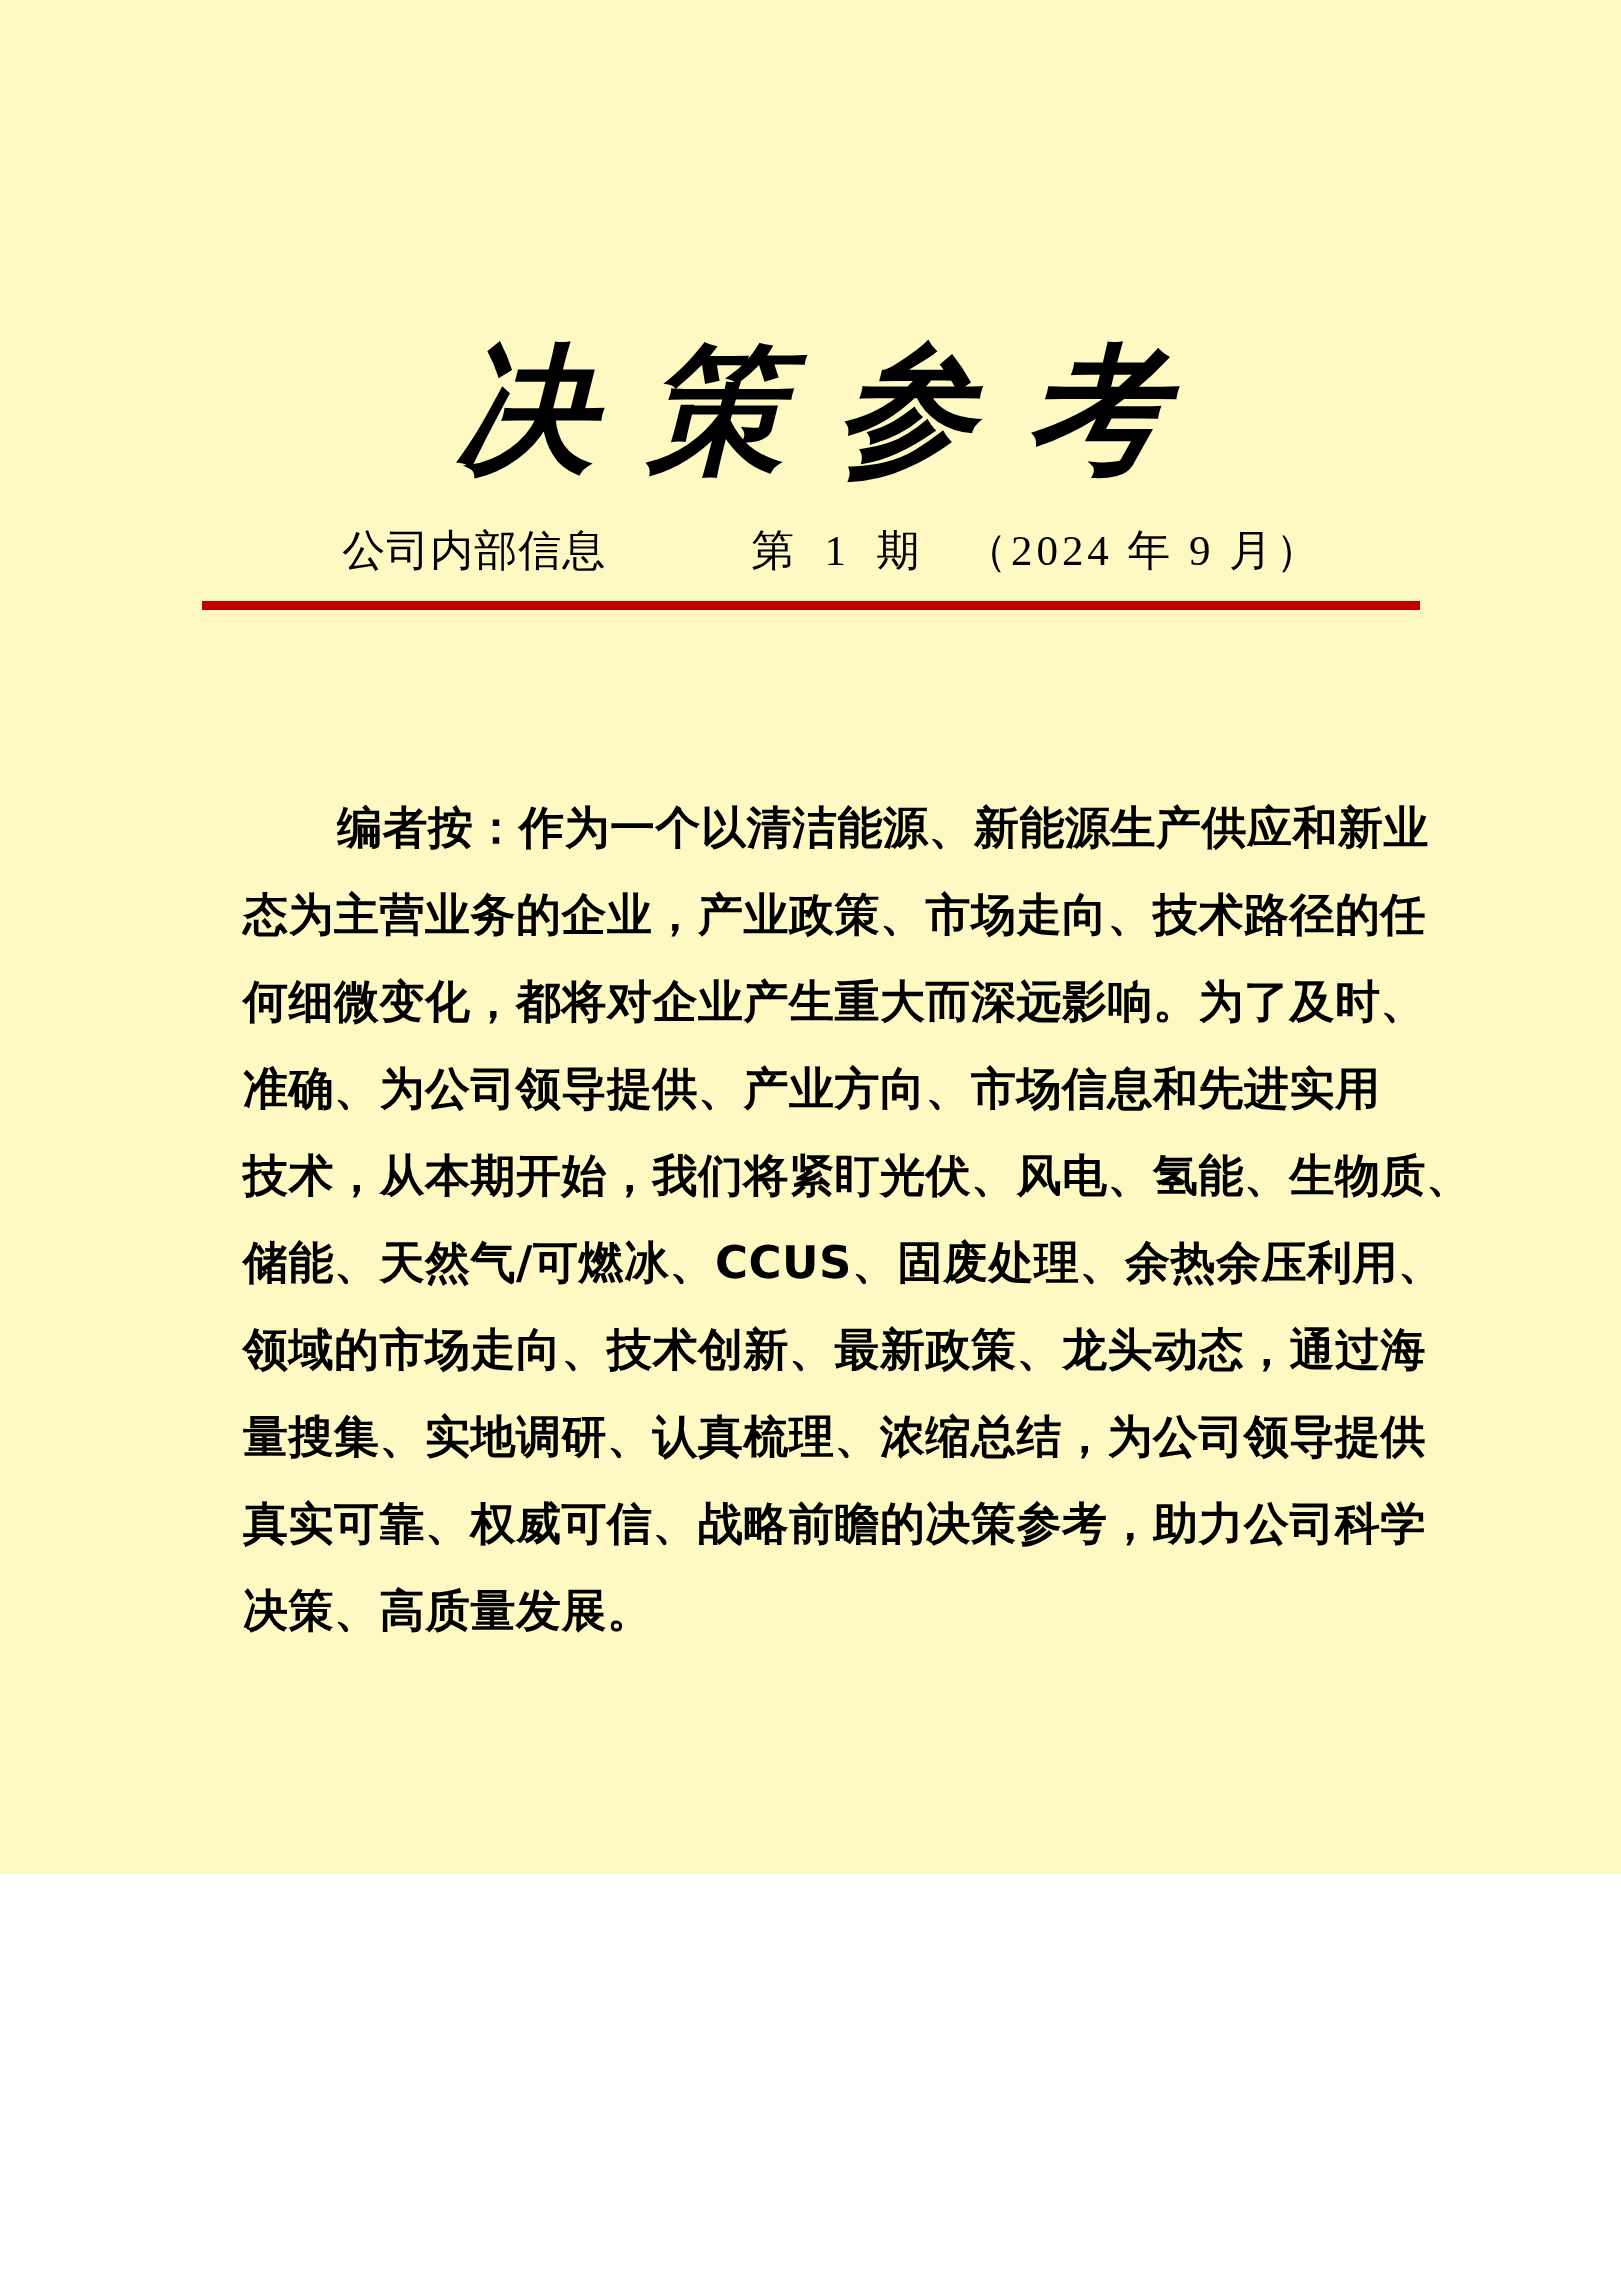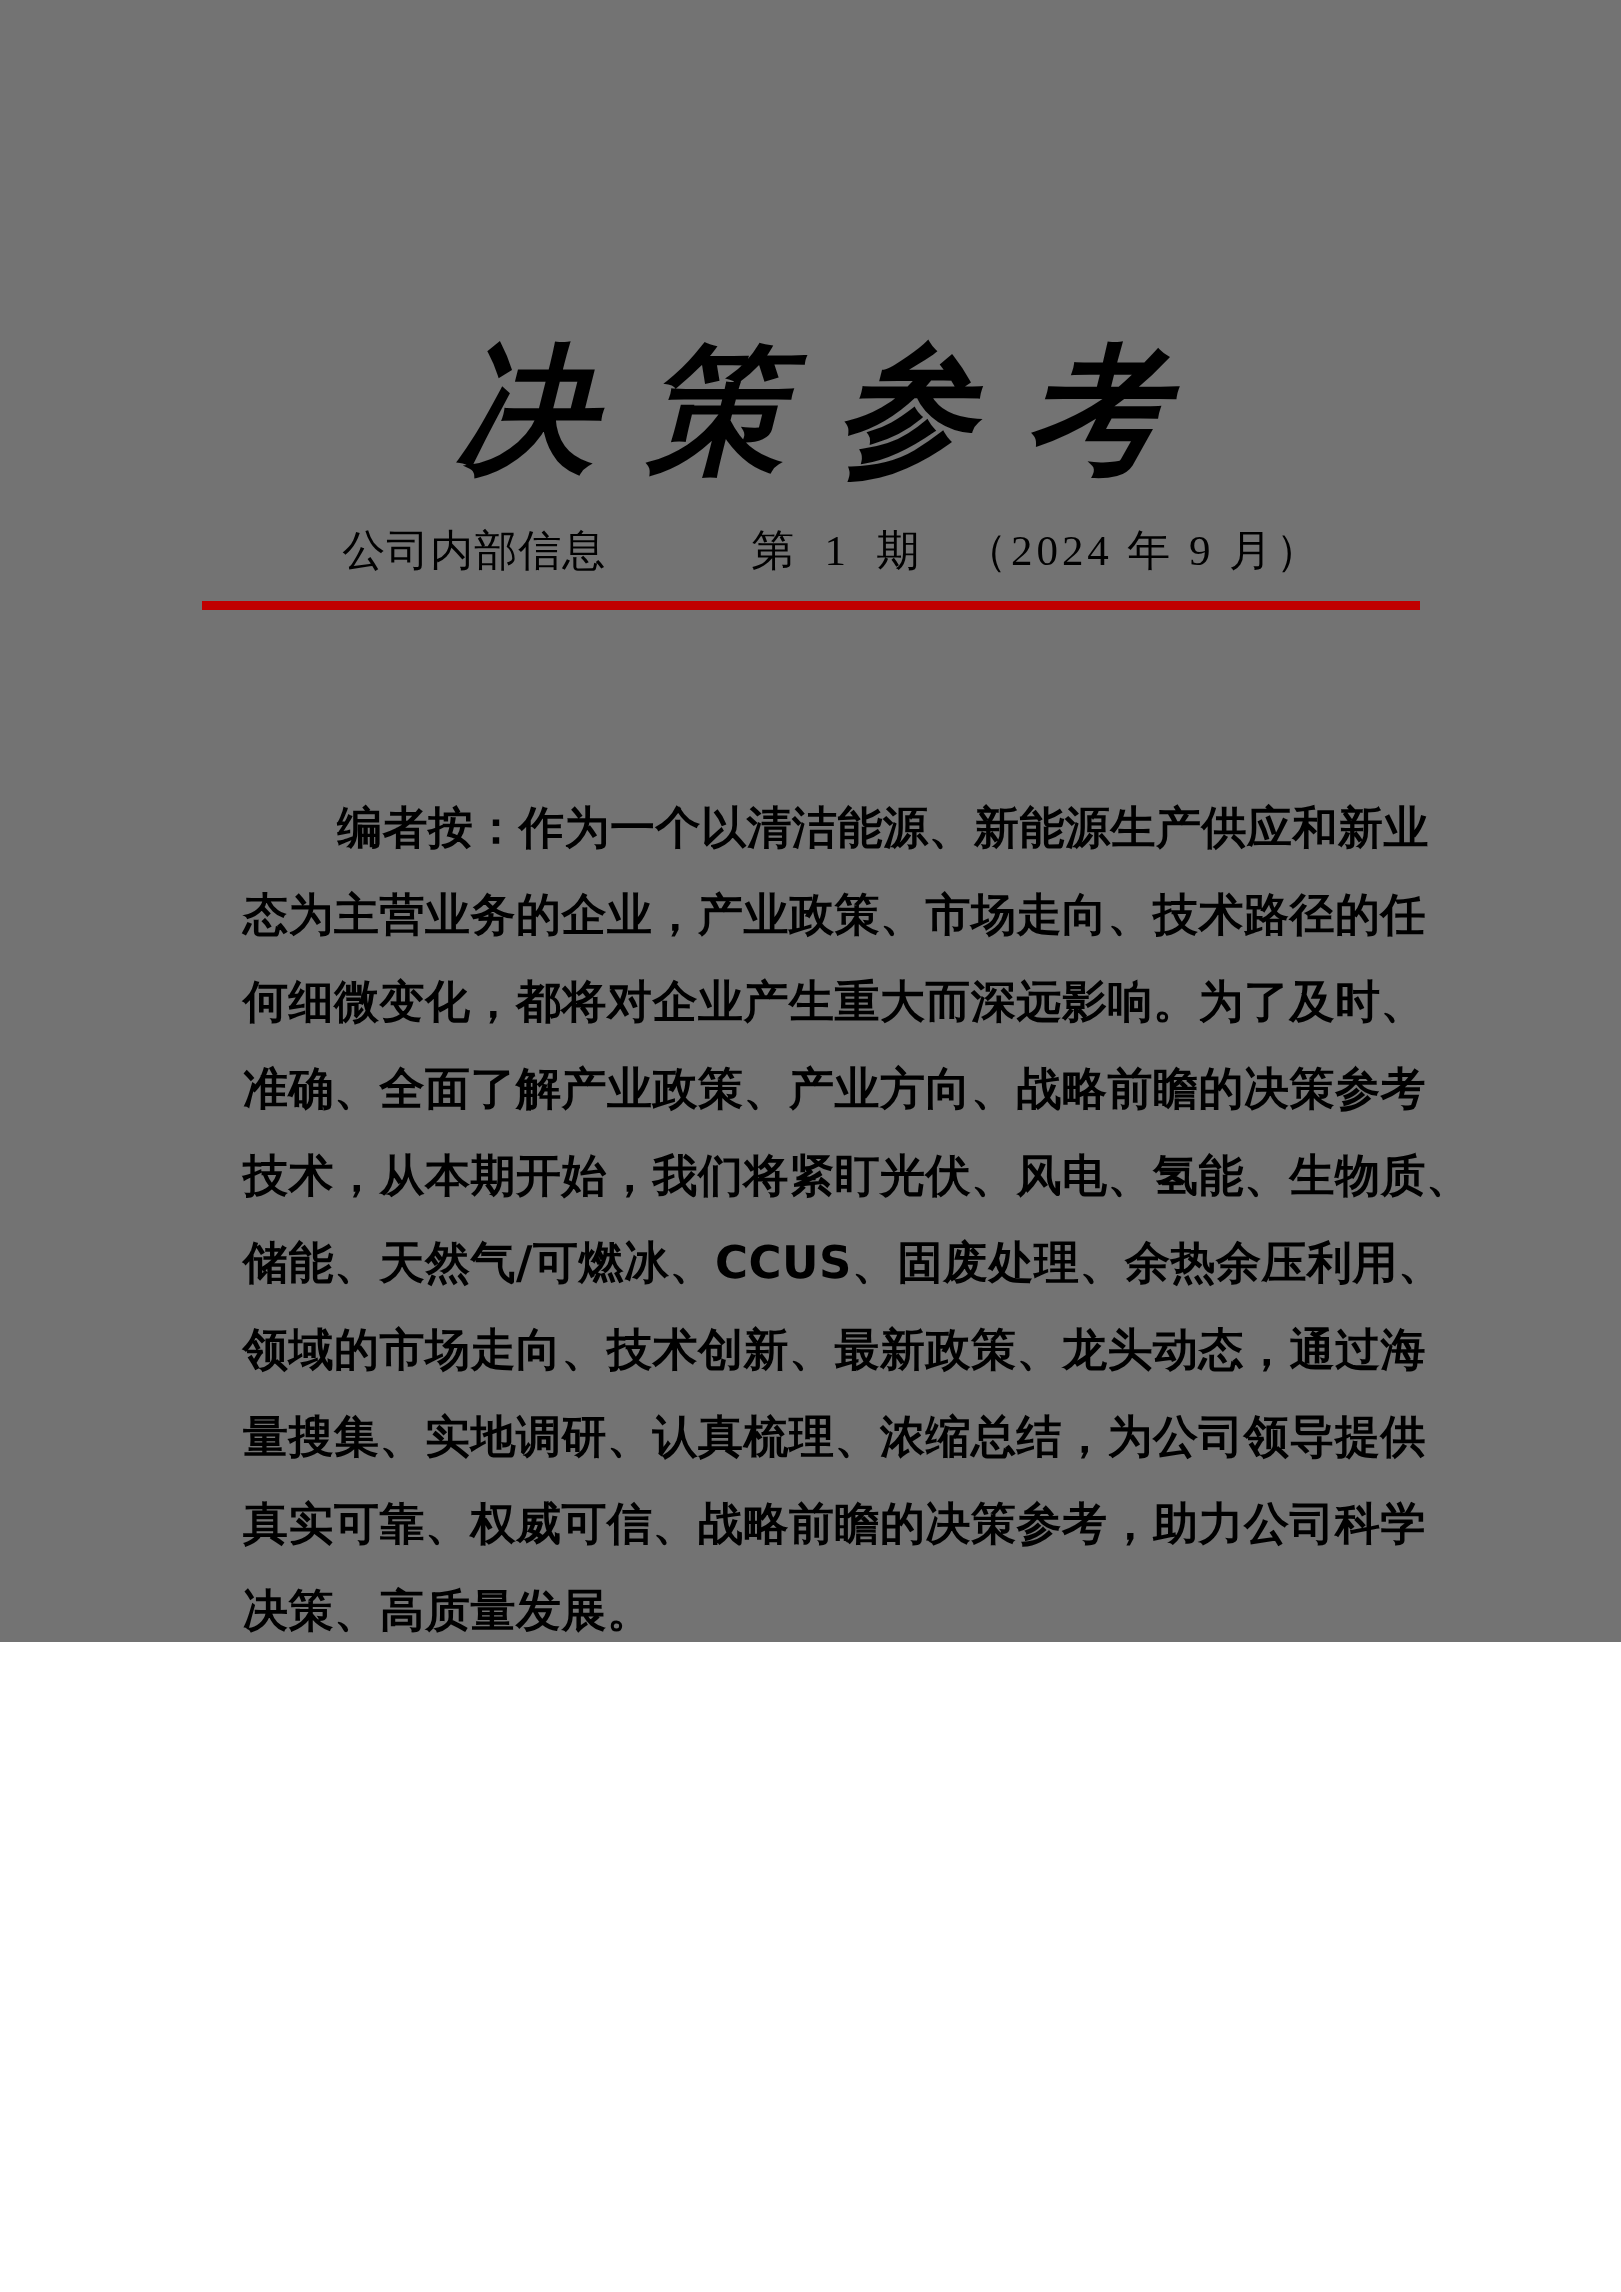--- a/index.html
+++ b/index.html
@@ -4,22 +4,22 @@
 <style>
   html, body {
     margin: 0;
     padding: 0;
     background: #ffffff;
   }
 
   .page {
     position: relative;
     width: 1621px;
-    height: 1642px;
-    background: #737373;
+    height: 1874px;
+    background: #fef9c3;
     overflow: hidden;
     font-family: "Liberation Serif", "DejaVu Serif", serif;
   }
 
   
   .masthead {
     position: absolute;
     left: 0;
     top: 0;
     width: 1621px;
@@ -123,21 +123,21 @@
       <span class="subtitle-date">（2024 年 9 月）</span>
     </div>
 
     <div class="masthead-rule" style="background: rgb(192, 0, 0);"></div>
   </div>
 
   <div class="body-block">
     <div class="body-line indent">编者按：作为一个以清洁能源、新能源生产供应和新业</div>
     <div class="body-line">态为主营业务的企业，产业政策、市场走向、技术路径的任</div>
     <div class="body-line">何细微变化，都将对企业产生重大而深远影响。为了及时、</div>
-    <div class="body-line">准确、全面了解产业政策、产业方向、战略前瞻的决策参考</div>
+    <div class="body-line">准确、为公司领导提供、产业方向、市场信息和先进实用</div>
     <div class="body-line">技术，从本期开始，我们将紧盯光伏、风电、氢能、生物质、</div>
     <div class="body-line">储能、天然气/可燃冰、CCUS、固废处理、余热余压利用、</div>
     <div class="body-line">领域的市场走向、技术创新、最新政策、龙头动态，通过海</div>
     <div class="body-line">量搜集、实地调研、认真梳理、浓缩总结，为公司领导提供</div>
     <div class="body-line">真实可靠、权威可信、战略前瞻的决策参考，助力公司科学</div>
     <div class="body-line">决策、高质量发展。</div>
   </div>
 
 </div>
 

